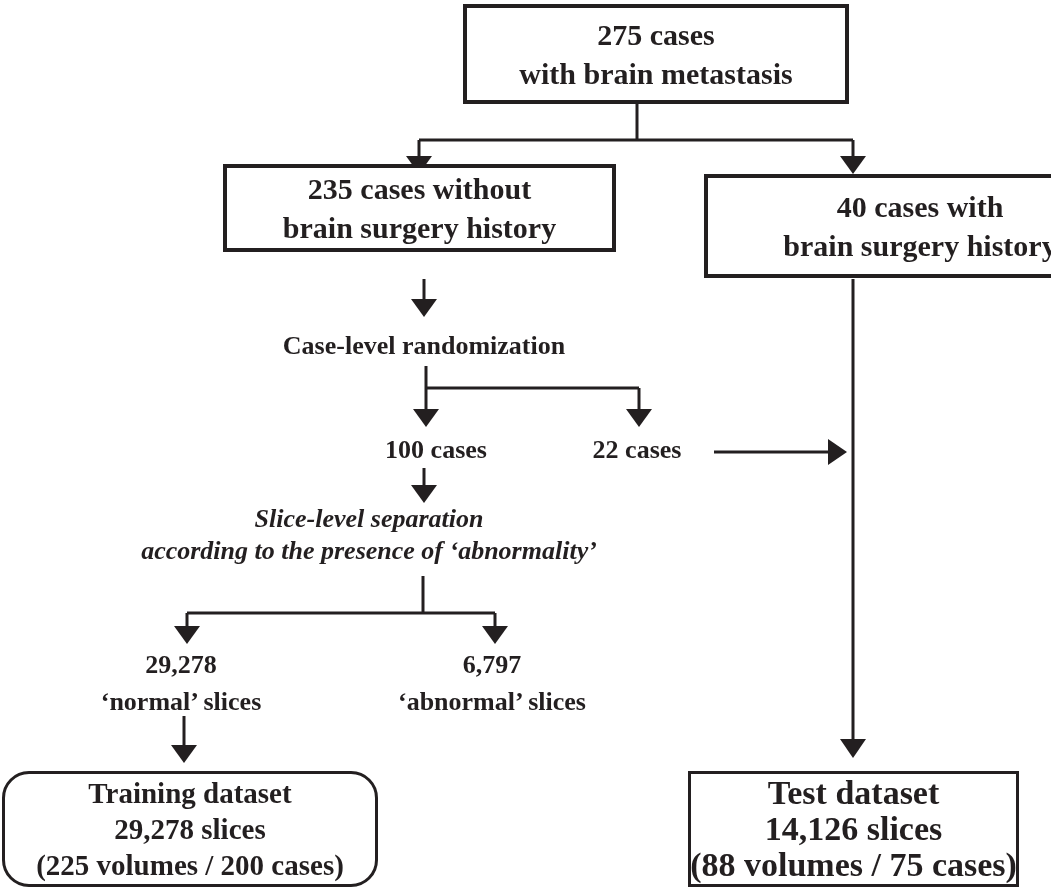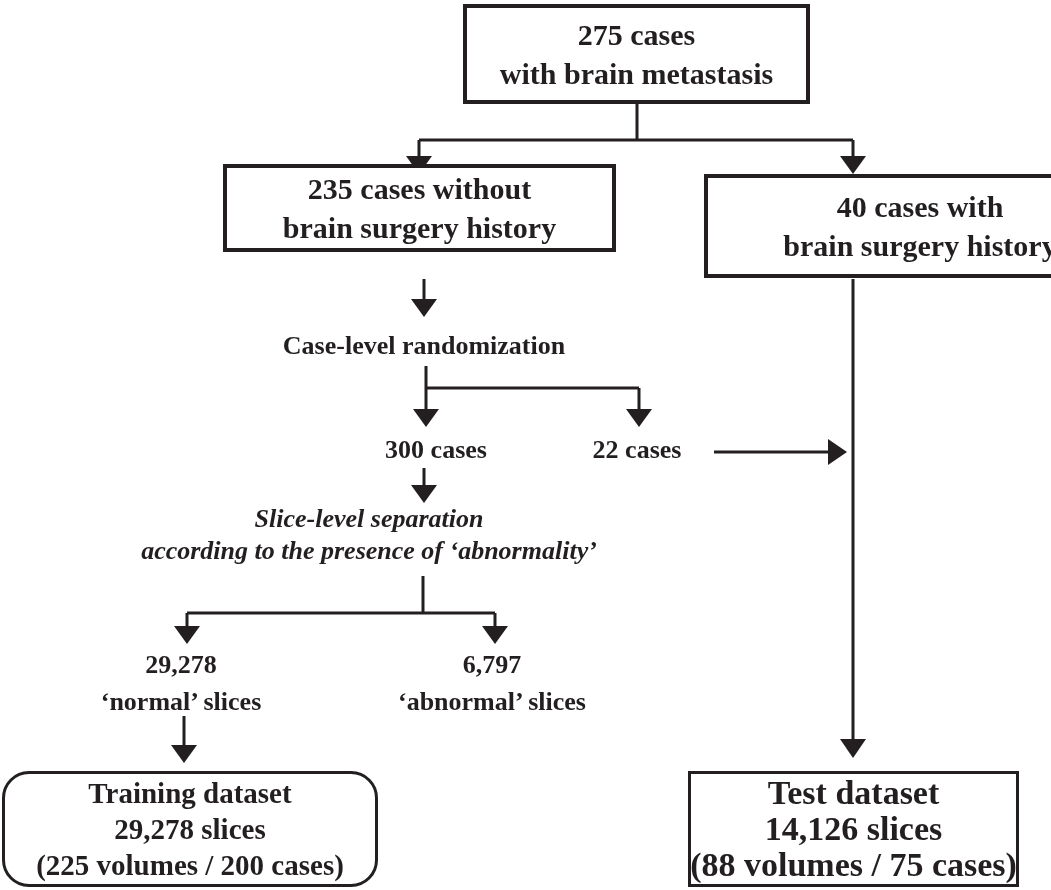--- a/index.html
+++ b/index.html
@@ -40,21 +40,21 @@
     background: #ffffff;
     display: flex;
     flex-direction: column;
     justify-content: center;
     align-items: center;
     text-align: center;
     font-size: 30px;
     line-height: 39px;
     white-space: nowrap;
   }
-  .box-total        { left: 463px; top: 4px;   width: 347px; height: 100px; }
+  .box-total        { left: 463px; top: 4px;   width: 386px; height: 100px; }
   .box-no-surgery   { left: 223px; top: 164px; width: 393px; height: 88px; }
   .box-surgery      { left: 656px; top: 174px; width: 432px; height: 104px; margin-left: 48px; }
   .box-training     { left: 2px;   top: 771px; width: 376px; height: 116px; border-width: 3px; font-size: 29px; line-height: 36px; border-radius: 27px; }
   .box-test         { left: 688px; top: 771px; width: 331px; height: 116px; border-width: 3px; font-size: 34px; line-height: 36px; }
   .label {
     position: absolute;
     transform: translate(-50%, -50%);
     text-align: center;
     font-size: 26px;
     white-space: nowrap;
@@ -122,21 +122,21 @@
     <div>brain surgery history</div>
   </div>
 
   <div class="box box-surgery">
     <div>40 cases with</div>
     <div>brain surgery history</div>
   </div>
 
   <div class="label label-case-rand">Case-level randomization</div>
 
-  <div class="label label-200">300 cases</div>
+  <div class="label label-200">100 cases</div>
 
   <div class="label label-35">22 cases</div>
 
   <div class="label label-slice-sep">
     <div>Slice-level separation</div>
     <div>according to the presence of ‘abnormality’</div>
   </div>
 
   <div class="label label-normal">
     <div>29,278</div>

